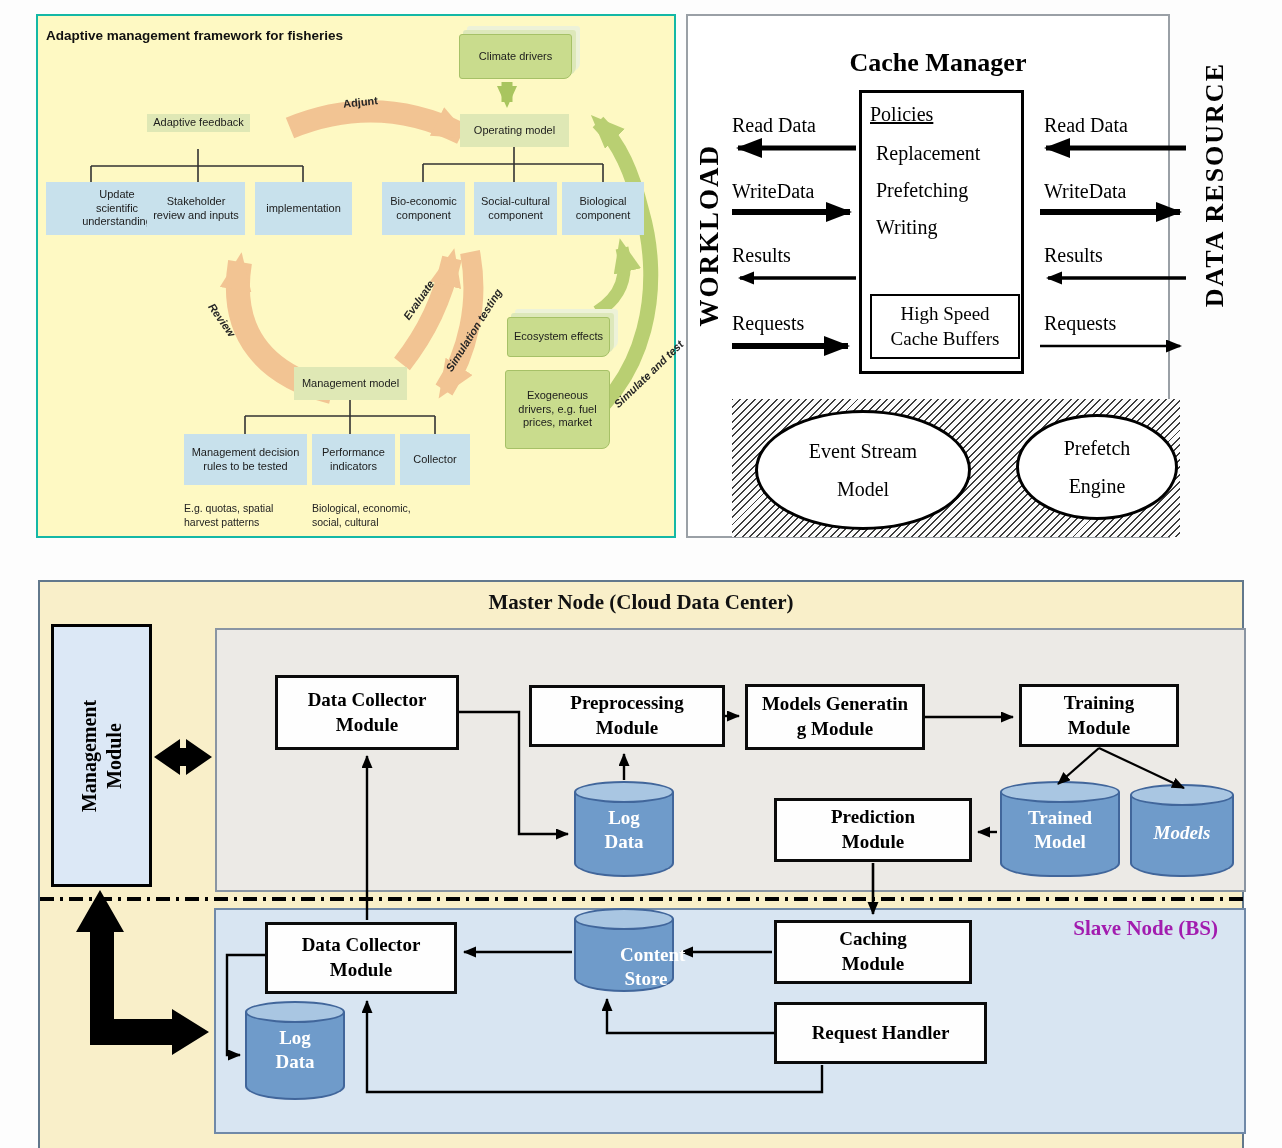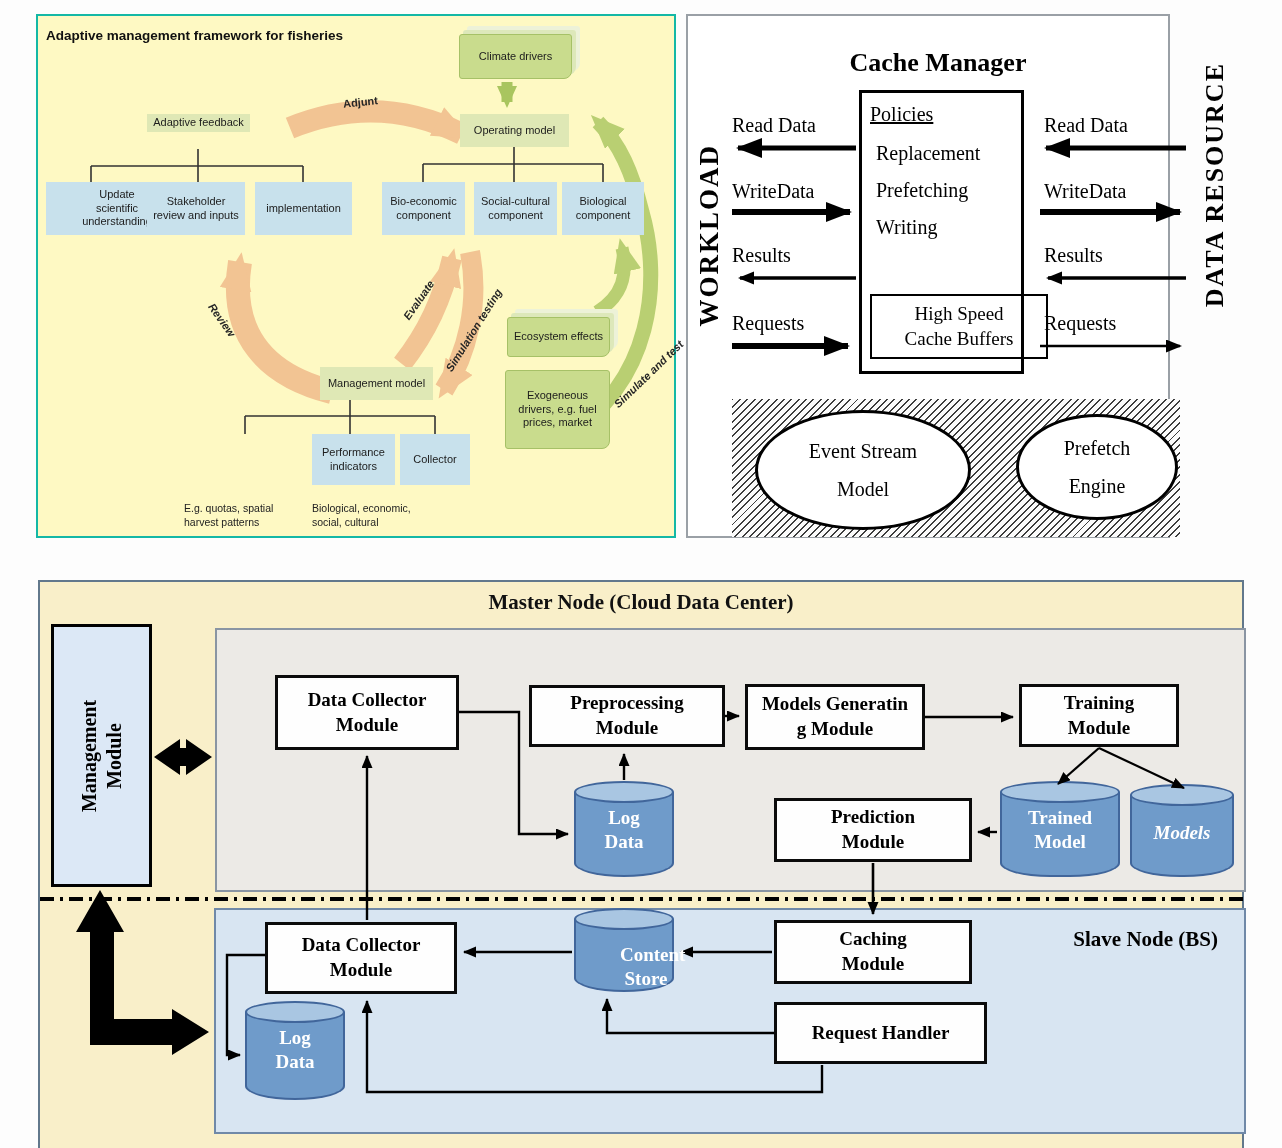--- a/index.html
+++ b/index.html
@@ -18,21 +18,21 @@
   .ftitle{position:absolute;left:8px;top:12px;font:700 13.5px "Liberation Sans",sans-serif;color:#111;}
   
   #cache{left:686px;top:14px;width:484px;height:524px;background:#ffffff;border:2px solid #9aa0a6;text-decoration:underline;}
   .cm-title{position:absolute;left:130px;top:32px;width:240px;text-align:center;
     font:700 26px "Liberation Serif",serif;color:#000;}
   .cm-box{position:absolute;left:171px;top:74px;width:165px;height:284px;border:3px solid #000;
     background:#fff;padding:10px 8px;box-sizing:border-box;}
   .cm-pol{font:20px "Liberation Serif",serif;text-decoration:underline;margin-bottom:16px;}
   .cm-item{font:20px "Liberation Serif",serif;margin:0 0 14px 6px;}
   .cm-buf{position:absolute;left:8px;bottom:12px;width:138px;border:2px solid #000;text-align:center;
-    font:19px/1.35 "Liberation Serif",serif;padding:5px 18px;white-space:pre-line;}
+    font:19px/1.35 "Liberation Serif",serif;padding:5px 4px;white-space:pre-line;}
   .vlab{position:absolute;writing-mode:vertical-rl;transform:rotate(180deg);
     font:700 27px "Liberation Serif",serif;letter-spacing:2px;color:#000;}
   .alab{position:absolute;font:20px "Liberation Serif",serif;color:#000;white-space:nowrap;}
   .hatch{position:absolute;left:44px;top:383px;width:448px;height:138px;
     background:repeating-linear-gradient(135deg,#3d3d3d 0,#3d3d3d 1.4px,#fbfbfb 1.4px,#fbfbfb 5.2px);}
   .ell{position:absolute;background:#fff;border:3px solid #000;border-radius:50%;
     display:flex;align-items:center;justify-content:center;text-align:center;
     font:20px/1.9 "Liberation Serif",serif;white-space:pre-line;}
   
   #arch{left:38px;top:580px;width:1206px;height:592px;background:#f9efc9;border:2px solid #62788c;}
@@ -44,21 +44,21 @@
     justify-content:center;text-align:center;font:700 19px/1.3 "Liberation Serif",serif;color:#000;
     white-space:pre-line;box-sizing:border-box;}
   .cyl{position:absolute;box-sizing:border-box;background:#6f9bca;
     border:2px solid #41669b;border-top:none;border-radius:0 0 50px 50px/0 0 14px 14px;}
   .cyl::before{content:'';position:absolute;left:-2px;right:-2px;top:-11px;height:22px;
     background:#a9c6e2;border:2px solid #41669b;border-radius:50%;box-sizing:border-box;}
   .cyl span{position:absolute;left:0;right:0;top:14px;text-align:center;color:#fff;
     font:700 19px/1.25 "Liberation Serif",serif;white-space:pre-line;z-index:2;}
   .arch-title{position:absolute;left:0;top:8px;width:100%;text-align:center;
     font:700 21px "Liberation Serif",serif;color:#111;}
-  .slave-title{position:absolute;right:24px;top:334px;font:700 21px "Liberation Serif",serif;color:#000000;margin-top:11px;}
+  .slave-title{position:absolute;right:24px;top:334px;font:700 21px "Liberation Serif",serif;color:#a21caf;}
   .mgmt{position:absolute;left:11px;top:42px;width:101px;height:263px;background:#dce8f6;
     border:3px solid #000;box-sizing:border-box;}
   .mgmt-inner{position:absolute;left:50%;top:50%;width:170px;transform:translate(-50%,-50%) rotate(-90deg);
     text-align:center;font:700 20px/1.25 "Liberation Serif",serif;color:#000;white-space:normal;}
   svg{position:absolute;left:0;top:0;overflow:visible;}
 </style>
 </head>
 <body>
 
 <div id="fisheries" class="panel">
@@ -101,21 +101,23 @@
 
   <div class="fbox doc" style="left:421px;top:18px;width:113px;height:45px;">Climate drivers</div>
   <div class="fbox green" style="left:422px;top:98px;width:109px;height:33px;">Operating model</div>
   <div class="fbox blue" style="left:344px;top:166px;width:83px;height:53px;">Bio-economic
 component</div>
   <div class="fbox blue" style="left:436px;top:166px;width:83px;height:53px;">Social-cultural
 component</div>
   <div class="fbox blue" style="left:524px;top:166px;width:82px;height:53px;">Biological
 component</div>
 
-  <div class="fbox green" style="left:256px;top:351px;width:113px;height:33px;margin-left:26px;">Management model</div>
+  <div class="fbox green" style="left:256px;top:351px;width:113px;height:33px;">Management model</div>
+  <div class="fbox blue" style="left:146px;top:418px;width:123px;height:51px;">Management decision
+rules to be tested</div>
   <div class="fbox blue" style="left:274px;top:418px;width:83px;height:51px;">Performance
 indicators</div>
   <div class="fbox blue" style="left:362px;top:418px;width:70px;height:51px;">Collector</div>
 
   <div class="fbox doc" style="left:469px;top:301px;width:103px;height:40px;">Ecosystem effects</div>
   <div class="fbox doc" style="left:467px;top:354px;width:105px;height:79px;box-shadow:none;">Exogeneous
 drivers, e.g. fuel
 prices, market</div>
 
   <div class="fnote" style="left:146px;top:486px;">E.g. quotas, spatial

